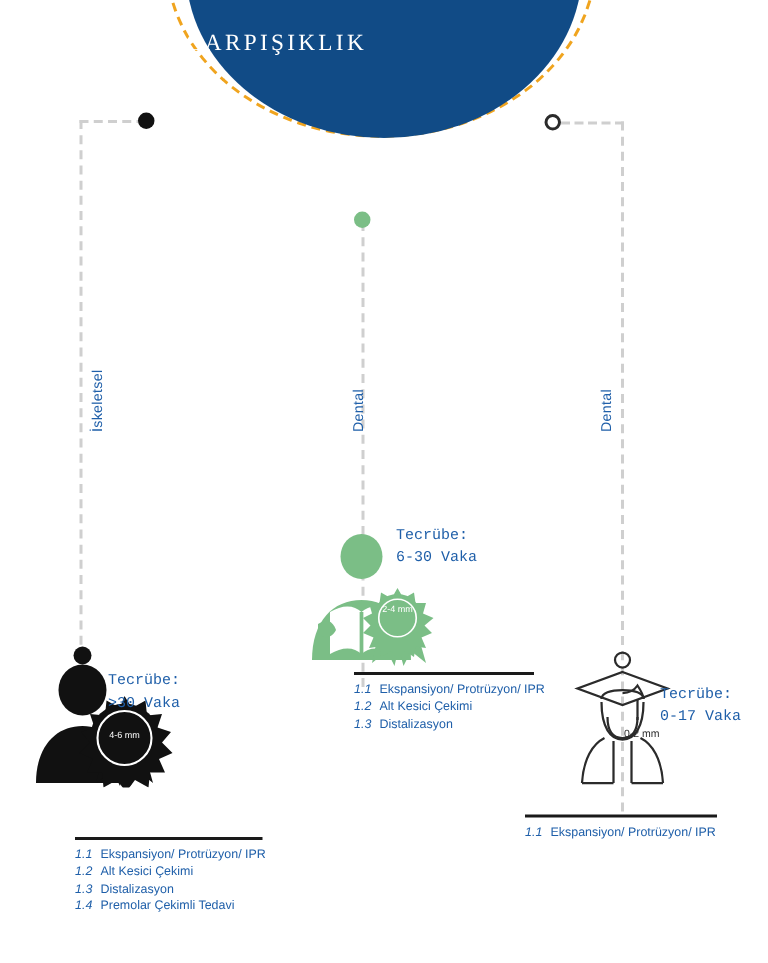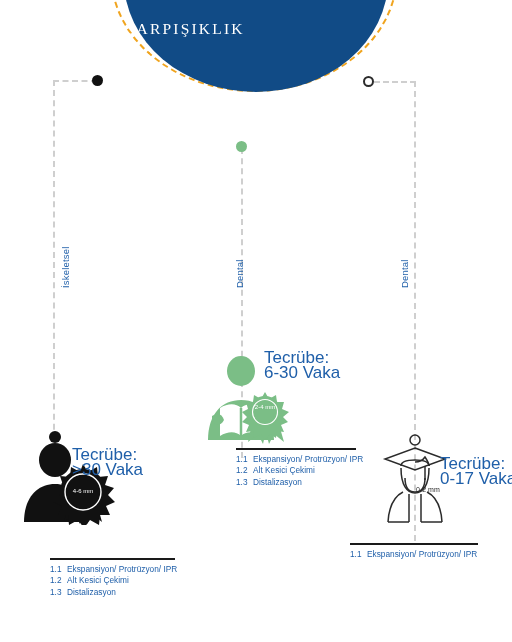--- a/index.html
+++ b/index.html
@@ -52,35 +52,36 @@
     letter-spacing:.2px;
     transform:rotate(-90deg);
     transform-origin:left top;
     white-space:nowrap;
   }
 
   
   .exp{
     position:absolute;
     color:#1F5FA9;
-    font-size:17px;
+    font-size:10px;
     line-height:15px;
     white-space:nowrap;
+    font-family:Liberation Mono, monospace;
   }
 
   
   .list{position:absolute;}
   .list .rule{height:0;border-top:2.5px solid #1a1a1a;margin-bottom:4px;}
   .list .li{
     color:#1F5FA9;
     font-size:8.3px;
     line-height:11.4px;
     white-space:nowrap;
   }
-  .list .li .num{display:inline-block;min-width:17px;}
+  .list .li .num{display:inline-block;min-width:17px;font-style:italic;}
 
   
   .fig{position:absolute;}
   .mm-badge-text{
     position:absolute;
     font-size:6px;
     color:#ffffff;
     text-align:center;
     line-height:6.6px;
     white-space:nowrap;
@@ -144,20 +145,23 @@
   <div class="list" style="left:50px;top:558px;width:125px;">
     <div class="rule"></div>
     <div class="li">
       <span class="num">1.1</span><span>Ekspansiyon/ Protrüzyon/ IPR</span>
     </div>
     <div class="li">
       <span class="num">1.2</span><span>Alt Kesici Çekimi</span>
     </div>
     <div class="li">
       <span class="num">1.3</span><span>Distalizasyon</span>
+    </div>
+    <div class="li">
+      <span class="num">1.4</span><span>Premolar Çekimli Tedavi</span>
     </div>
   </div>
 
   <div class="fig" style="left:202px;top:356px;width:100px;height:90px;">
     <svg width="100" height="90" viewBox="0 0 100 90">
       <ellipse cx="39" cy="15" rx="14" ry="15" fill="#7BBE86"></ellipse>
       <path d="M6 84 C6 58 20 44 39 44 C58 44 72 58 72 84 Z" fill="#7BBE86"></path>
 
       <path d="M18 52 C26 47 34 47 39 52 C44 47 52 47 60 52 L60 80 C52 75 44 75 39 80 C34 75 26 75 18 80 Z" fill="#ffffff"></path>
       <path d="M39 52 L39 80" stroke="#7BBE86" stroke-width="2.5" fill="none"></path>

